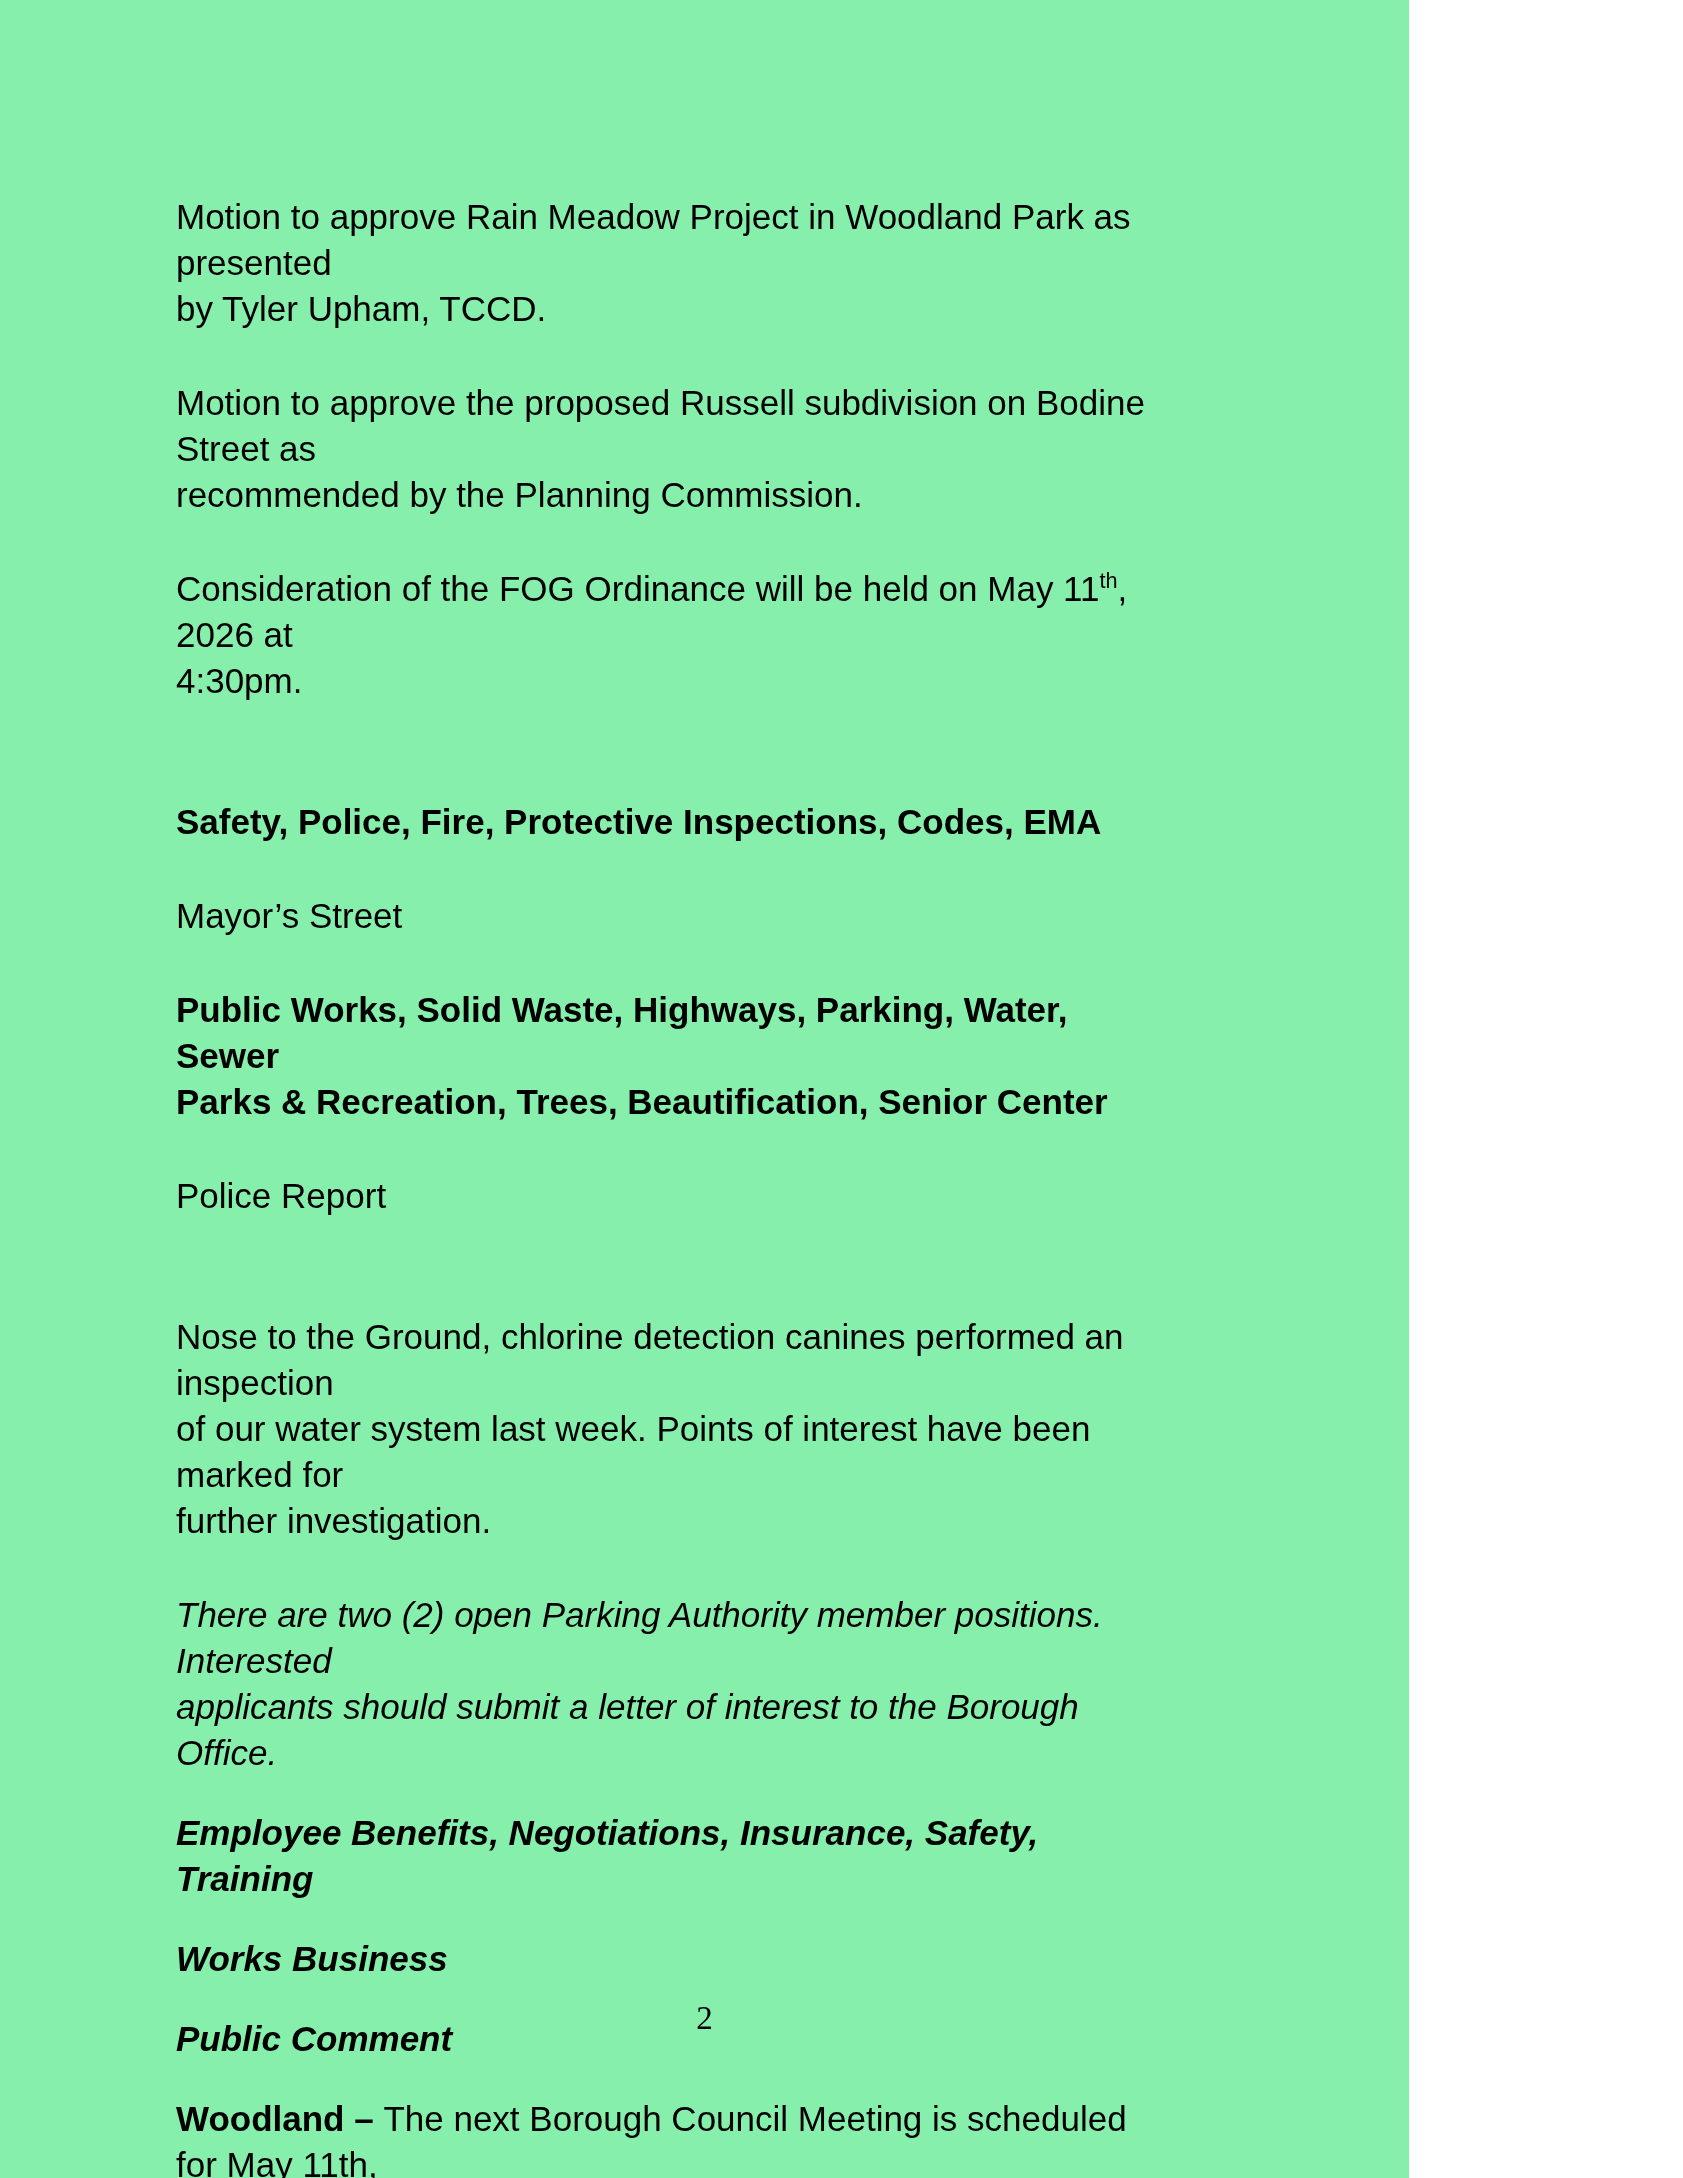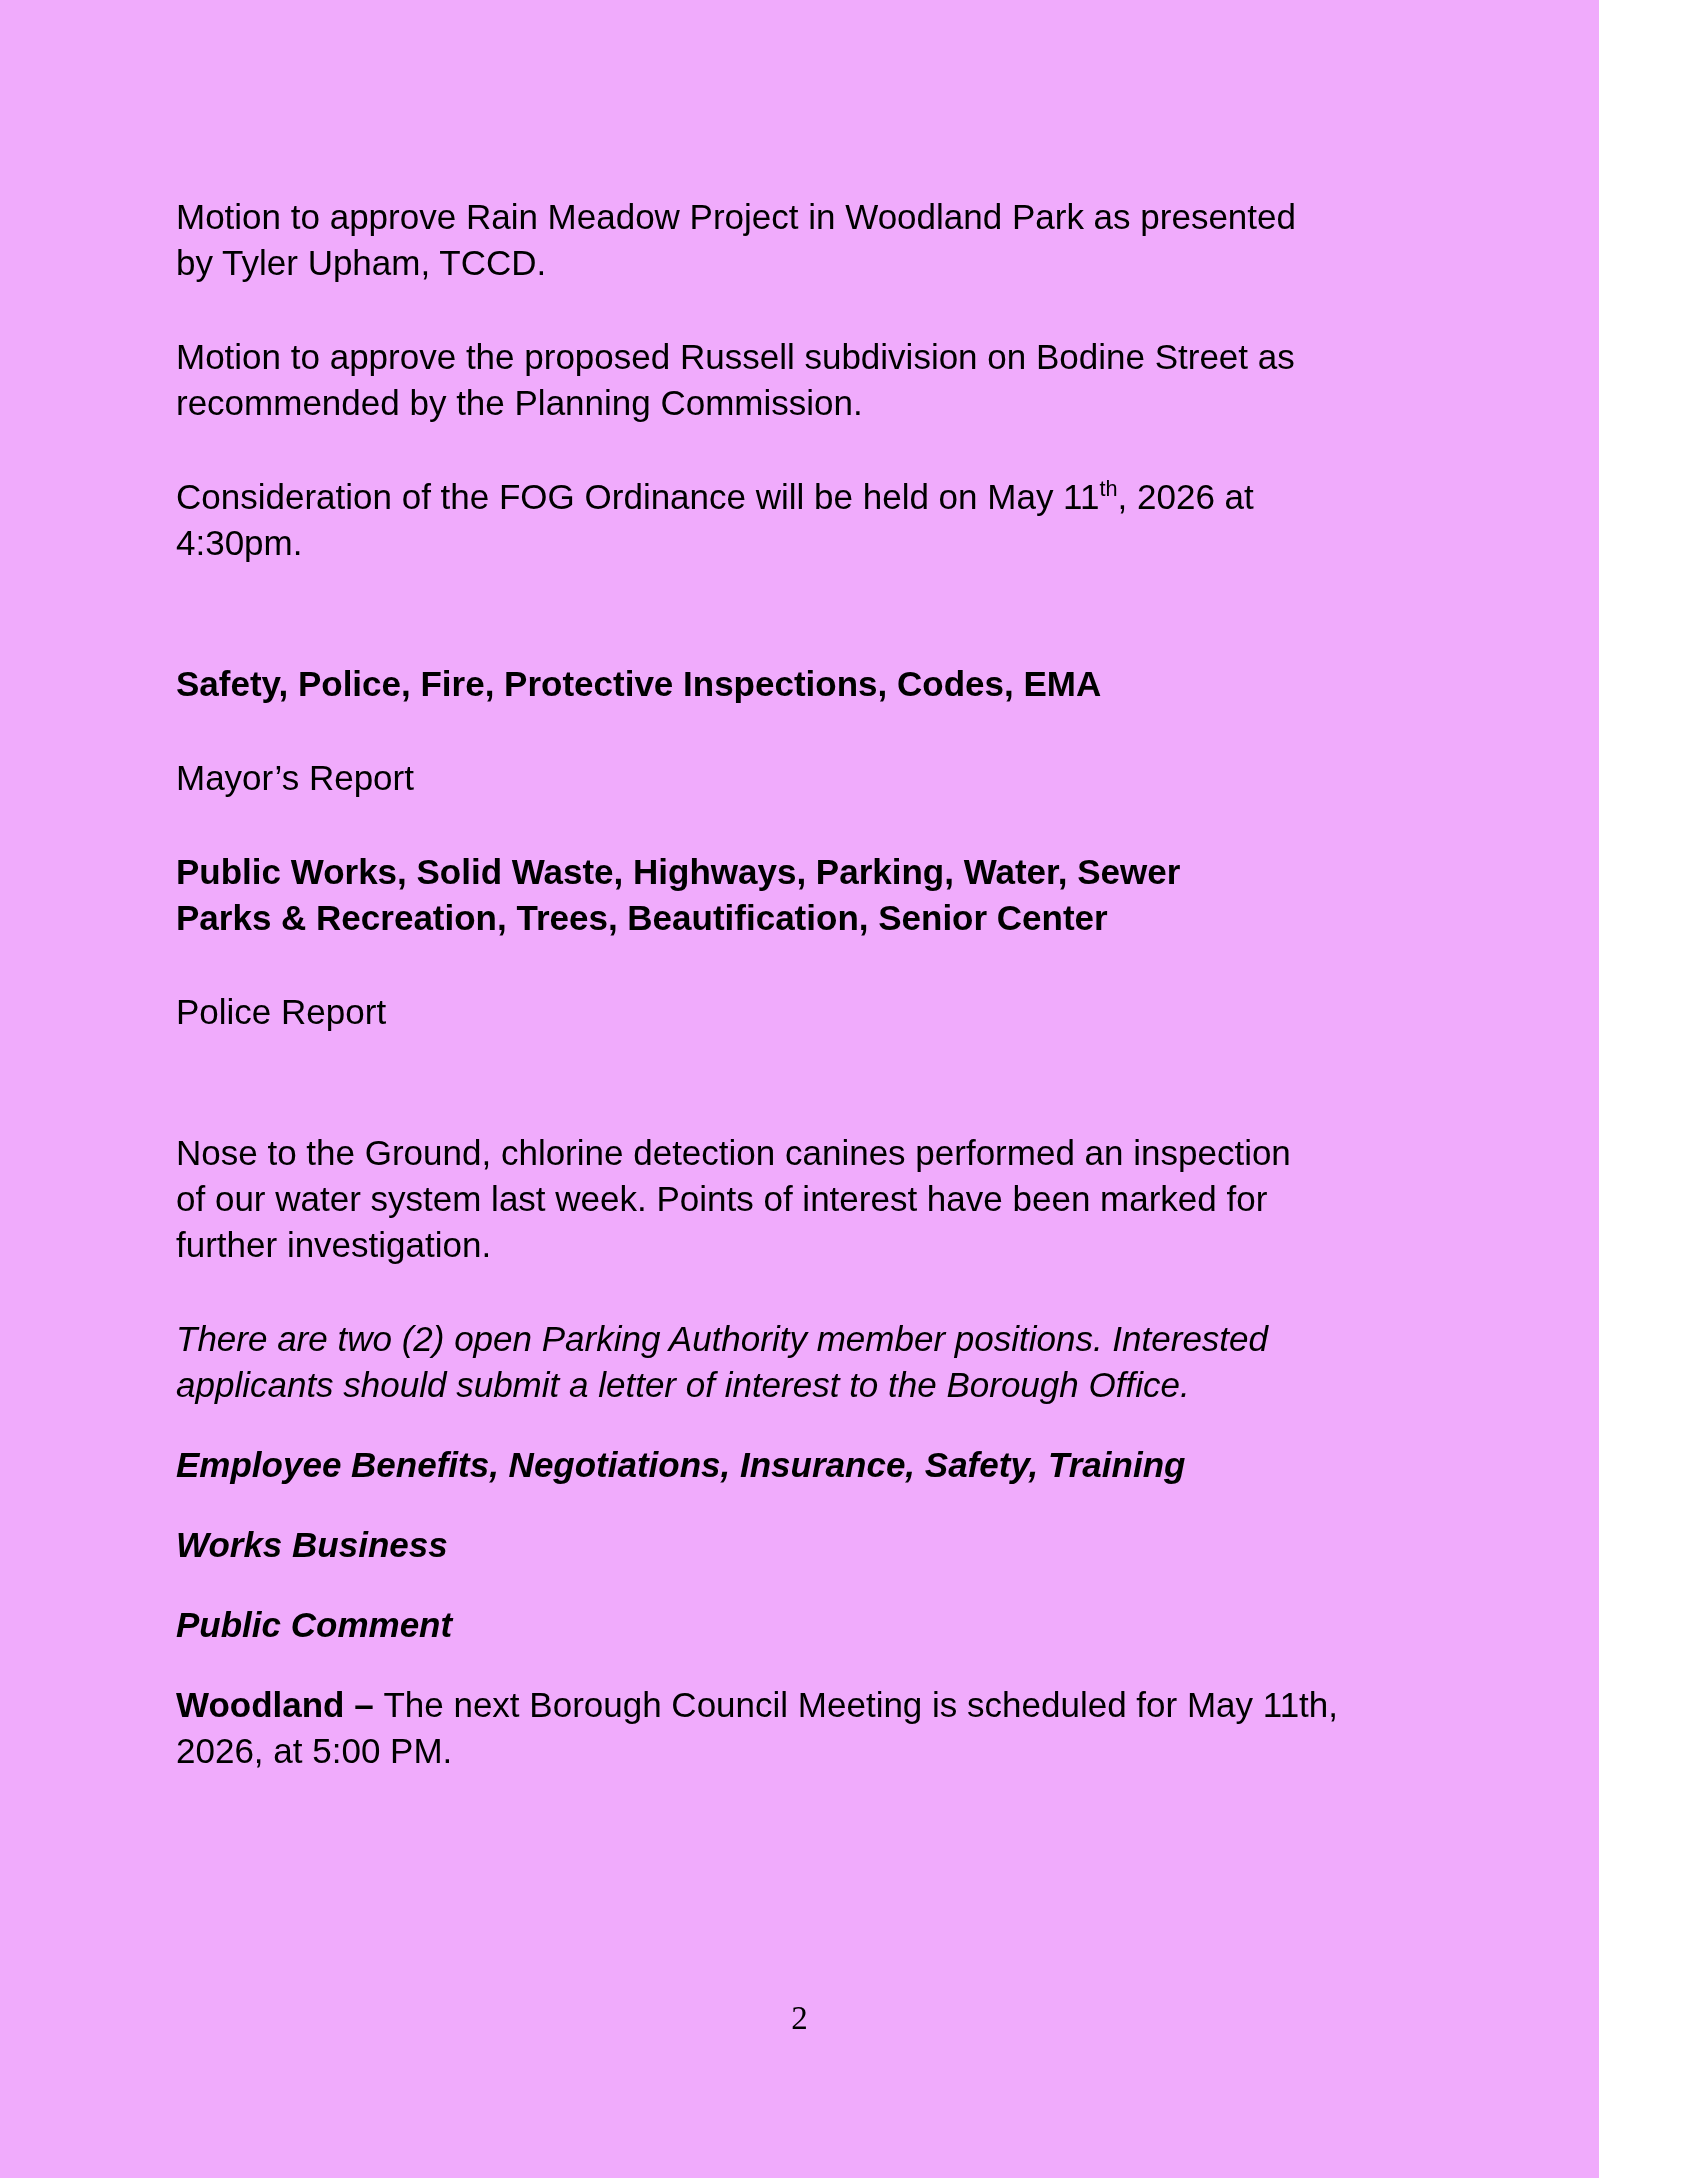--- a/index.html
+++ b/index.html
@@ -2,23 +2,23 @@
 <html><head>
 <meta charset="utf-8">
 <style>
   html, body {
     margin: 0;
     padding: 0;
     background: #ffffff;
   }
   .page {
     position: relative;
-    width: 1599px;
+    width: 1409px;
     height: 2178px;
-    background: #f0abfc;
+    background: #86efac;
     box-sizing: border-box;
     padding: 194px 238px 0 176px;
     font-family: "Liberation Sans", "DejaVu Sans", sans-serif;
     font-size: 35px;
     line-height: 46px;
     color: #000000;
     overflow: hidden;
   }
   .block {
     white-space: pre-line;
@@ -54,21 +54,21 @@
 by Tyler Upham, TCCD.</p>
 
   <p class="block mb-blank">Motion to approve the proposed Russell subdivision on Bodine Street as
 recommended by the Planning Commission.</p>
 
   <p class="block mb-section"><span>Consideration of the FOG Ordinance will be held on May 11</span><sup class="ordinal">th</sup><span>, 2026 at
 4:30pm.</span></p>
 
   <p class="block bold mb-blank">Safety, Police, Fire, Protective Inspections, Codes, EMA</p>
 
-  <p class="block mb-blank">Mayor’s Report</p>
+  <p class="block mb-blank">Mayor’s Street</p>
 
   <p class="block bold mb-blank">Public Works, Solid Waste, Highways, Parking, Water, Sewer
 Parks &amp; Recreation, Trees, Beautification, Senior Center</p>
 
   <p class="block mb-section">Police Report</p>
 
   <p class="block mb-blank">Nose to the Ground, chlorine detection canines performed an inspection
 of our water system last week. Points of interest have been marked for
 further investigation.</p>
 

